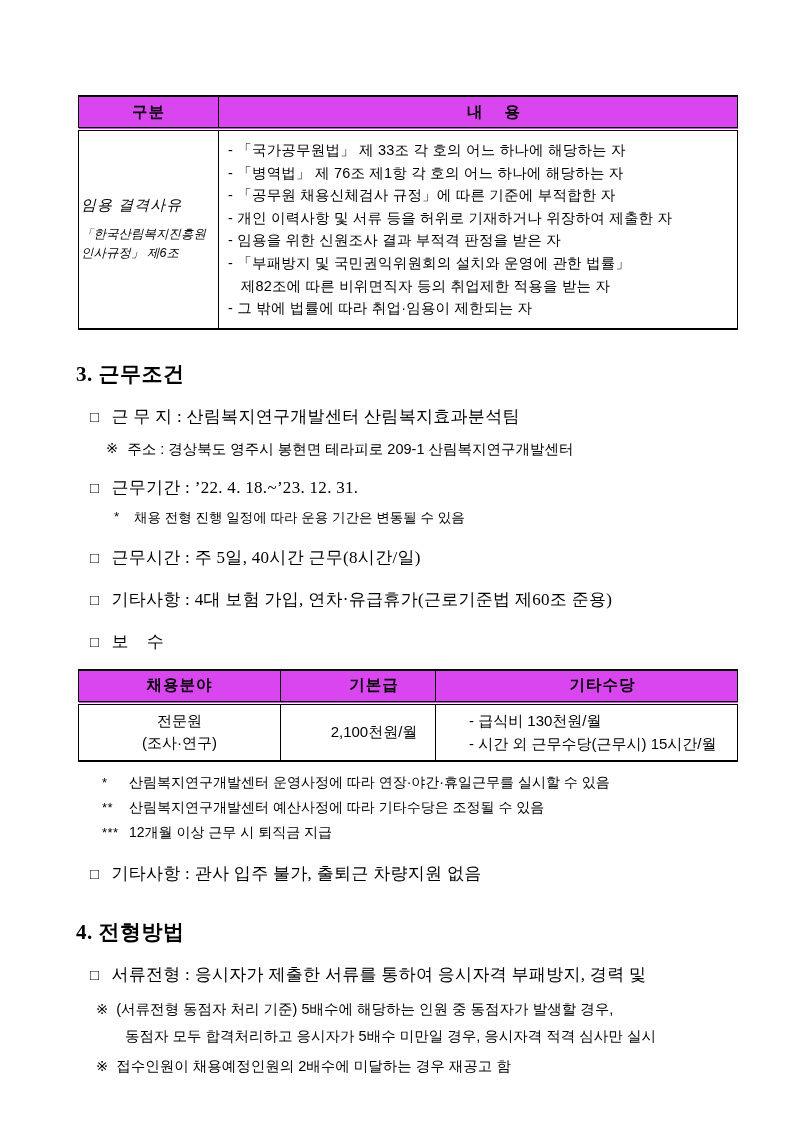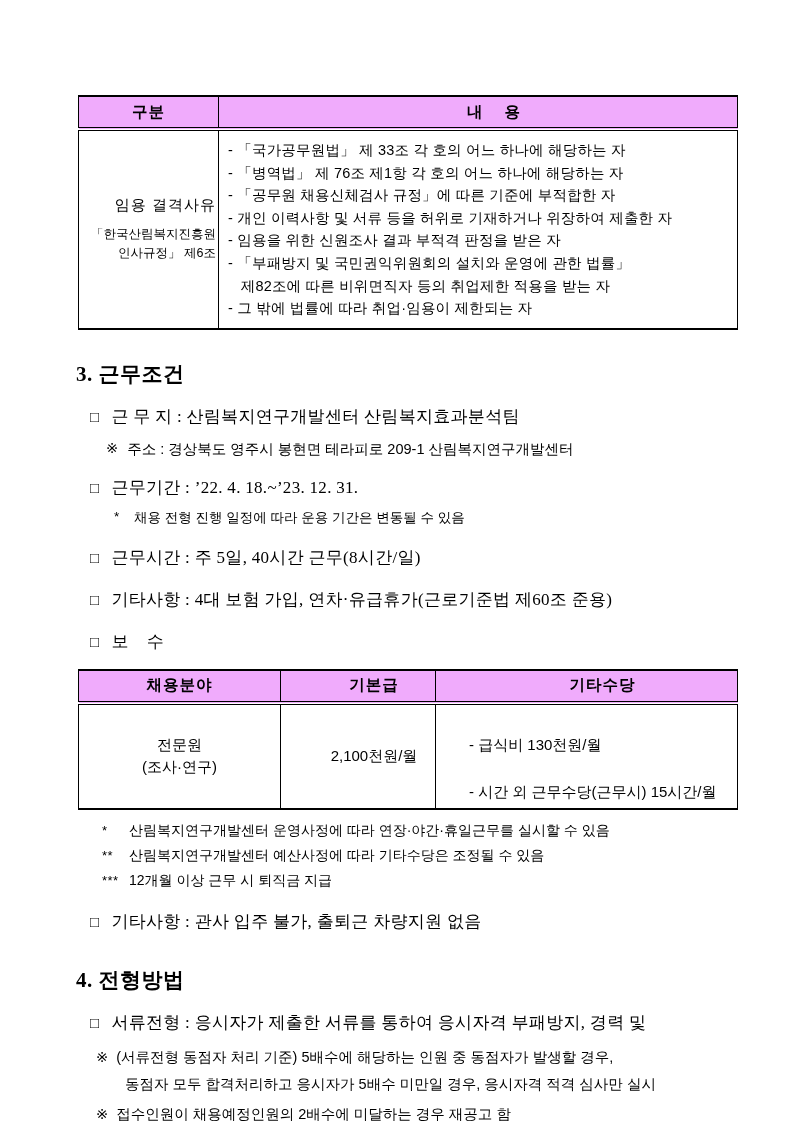--- a/index.html
+++ b/index.html
@@ -13,27 +13,27 @@
   }
   .content { position: absolute; left: 78px; top: 95px; width: 660px; }
 
   
   table.tbl {
     width: 100%; border-collapse: collapse;
     border-top: 2px solid #000; border-bottom: 2px solid #000;
     border-left: 1px solid #000; border-right: 1px solid #000;
   }
   .tbl th {
-    background: #f0abfc; border-bottom: 4px double #000;
+    background: #d946ef; border-bottom: 4px double #000;
     font-size: 15.5px; font-weight: bold; height: 33px;
     text-align: center; white-space: pre; letter-spacing: 1px;
   }
   .tbl th + th, .tbl td + td { border-left: 1px solid #000; padding-left: 33px; }
 
-  .tbl1 td.cat { width: 140px; text-align: right; vertical-align: middle; padding: 4px 2px; }
+  .tbl1 td.cat { width: 140px; text-align: left; vertical-align: middle; padding: 4px 2px; font-style: italic; }
   .cat-title { font-size: 15px; letter-spacing: 1px; margin-bottom: 10px; }
   .cat-sub { font-size: 12.5px; line-height: 1.55; white-space: pre-line; }
   .tbl1 td.body-lines { padding: 8px 20px 8px 9px; vertical-align: top; }
   .dline { font-size: 14.5px; line-height: 22.6px; white-space: pre-wrap; letter-spacing: 0.2px; }
 
   
   h2.sec {
     margin: 30px 0 0 -2px; font-family: "Liberation Serif", "DejaVu Serif", serif;
     font-size: 21px; font-weight: bold; letter-spacing: 0.5px;
   }
@@ -58,21 +58,21 @@
   .note-star .marker { min-width: 13px; margin-right: 7px; flex: 0 0 auto; }
 
   
   .tbl2 { margin-top: 16px; }
   .tbl2 col.c1 { width: 202px; }
   .tbl2 col.c2 { width: 155px; }
   .tbl2 td { height: 56px; vertical-align: middle; }
   .tbl2 td.c { text-align: center; font-size: 15px; }
   .field-cell div { line-height: 22px; font-size: 15px; }
   .allow-cell { padding: 4px 4px 4px 9px; }
-  .dline2 { font-size: 15px; line-height: 23.5px; white-space: pre-wrap; margin-top: 24px; }
+  .dline2 { font-size: 15px; line-height: 23.5px; white-space: pre-wrap; }
 
   .snotes { margin-top: 12px; }
   .snote { display: flex; margin: 7px 0 0 24px; font-size: 14px; }
   .snote .marker { min-width: 27px; font-size: 13px; letter-spacing: 0.5px; padding-top: 1px; flex: 0 0 auto; }
 
   
   .note-x4 { display: flex; margin: 11px 0 0 18px; font-size: 14.5px; line-height: 25px; }
   .note-x4 .marker { margin-right: 8px; flex: 0 0 auto; }
   .note-x4 .txt { white-space: nowrap; }
   .note-x4-line2 {

